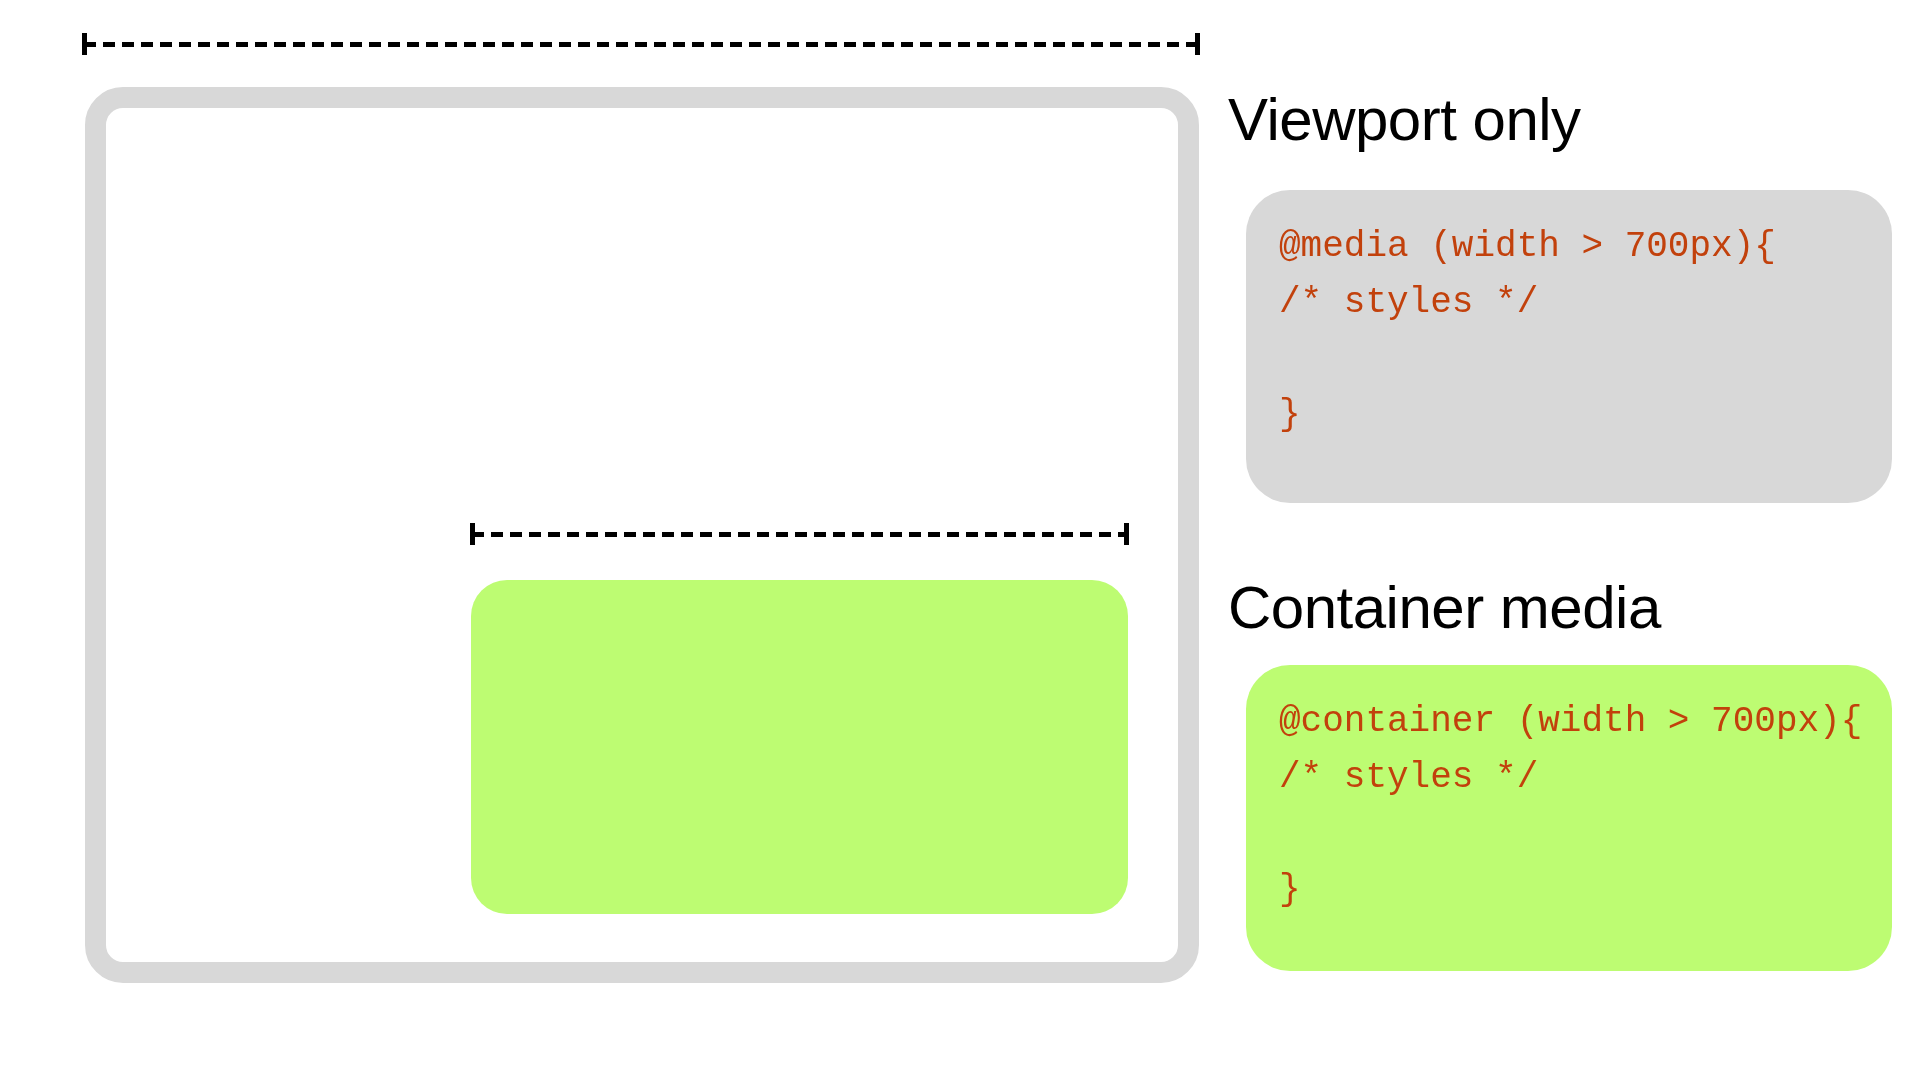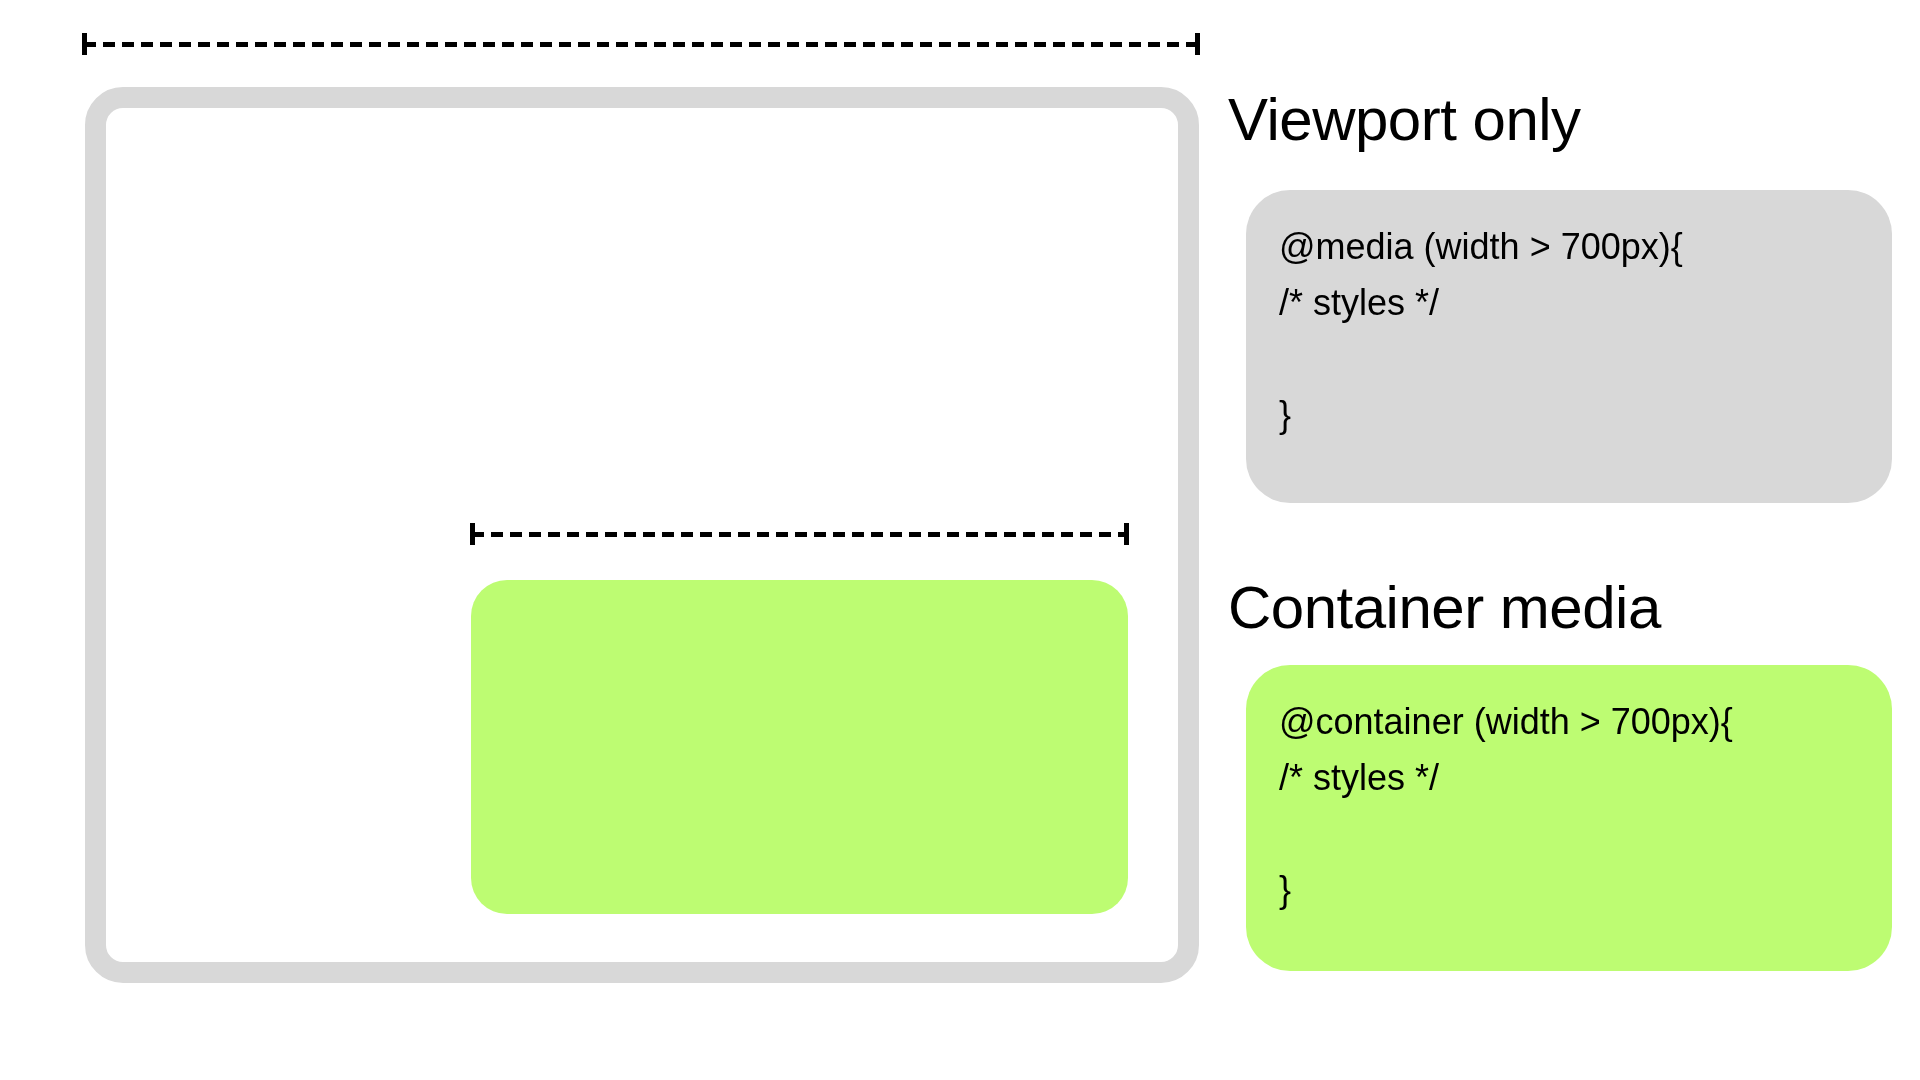--- a/index.html
+++ b/index.html
@@ -45,22 +45,22 @@
 
   .code-block {
     position: absolute; left: 1234px; width: 646px;
     border-radius: 44px; padding: 29px 0 0 33px; overflow: hidden;
   }
   .code-block.gray  { top: 190px; height: 313px; background: #d8d8d8; }
   .code-block.green { top: 665px; height: 306px; background: #bdfc72; }
 
   .code-line {
     height: 56px; line-height: 56px;
-    font-family: Liberation Sans, sans-serif;
-    font-size: 36px; color: #000000; white-space: pre;
+    font-family: Liberation Mono, monospace;
+    font-size: 36px; color: #c2410c; white-space: pre;
   }
 </style>
 </head>
 <body>
 
 <div class="canvas">
 
   <div class="measure measure-viewport">
     <span class="tick left"></span>
     <span class="dash-track"></span>

